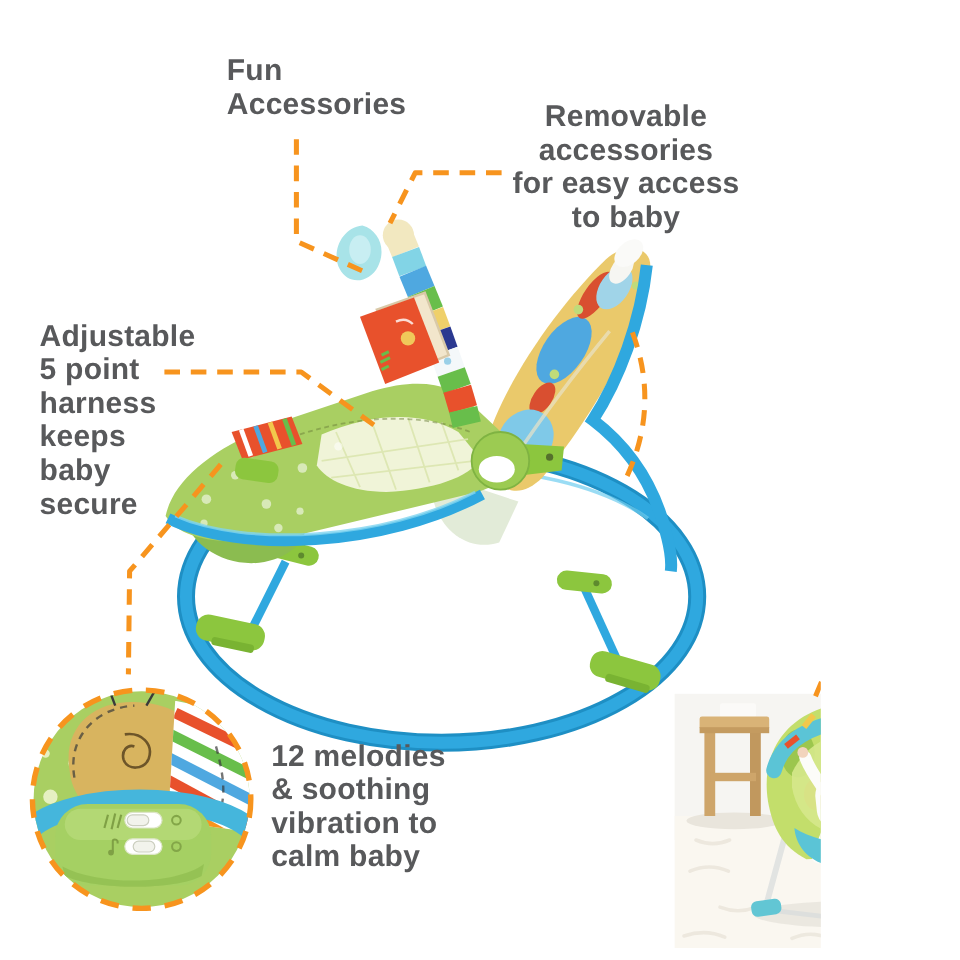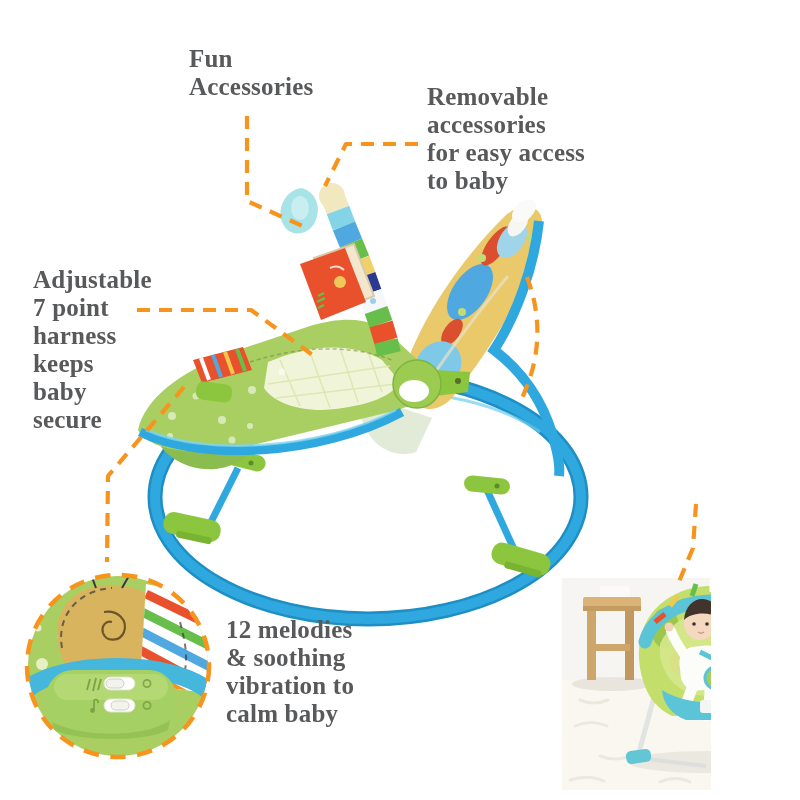--- a/index.html
+++ b/index.html
@@ -1,19 +1,18 @@
 <!DOCTYPE html>
 <html><head>
 <meta charset="utf-8">
 <style>
   html,body{margin:0;padding:0;background:#ffffff;}
   .canvas{
     position:relative;width:684px;height:800px;background:#ffffff;overflow:hidden;
-    font-family:Liberation Serif, serif;
-    padding-left:27px;
+    font-family:Liberation Sans, sans-serif;
   }
   .canvas svg{position:absolute;left:0;top:0;}
   .note{
     position:absolute;
     font-weight:700;
     font-size:25px;
     line-height:28px;
     letter-spacing:.2px;
     color:#58595B;
     white-space:pre-line;
@@ -303,26 +302,26 @@
     <path d="M 137 310 L 251 310 L 314 356"></path>
     <path d="M 184 387 L 108 476 L 107 562"></path>
     <path d="M 527 277 Q 550 338 522 398"></path>
     <path d="M 696 504 L 693 548 L 678 584"></path>
     <circle cx="118" cy="666" r="91" stroke-width="4.5" stroke-dasharray="15.5 11.5"></circle>
   </g>
 </svg>
 
   <div class="note" style="left:189px;top:45px;">Fun
 Accessories</div>
-  <div class="note" style="left:427px;top:83px;">Removable
+  <div class="note" style="left:427px;top:83px;text-align:center;">Removable
 accessories
 for easy access
 to baby</div>
   <div class="note" style="left:33px;top:266px;">Adjustable
-7 point
+5 point
 harness
 keeps
 baby
 secure</div>
   <div class="note" style="left:226px;top:616px;">12 melodies
 &amp; soothing
 vibration to
 calm baby</div>
 </div>
 

